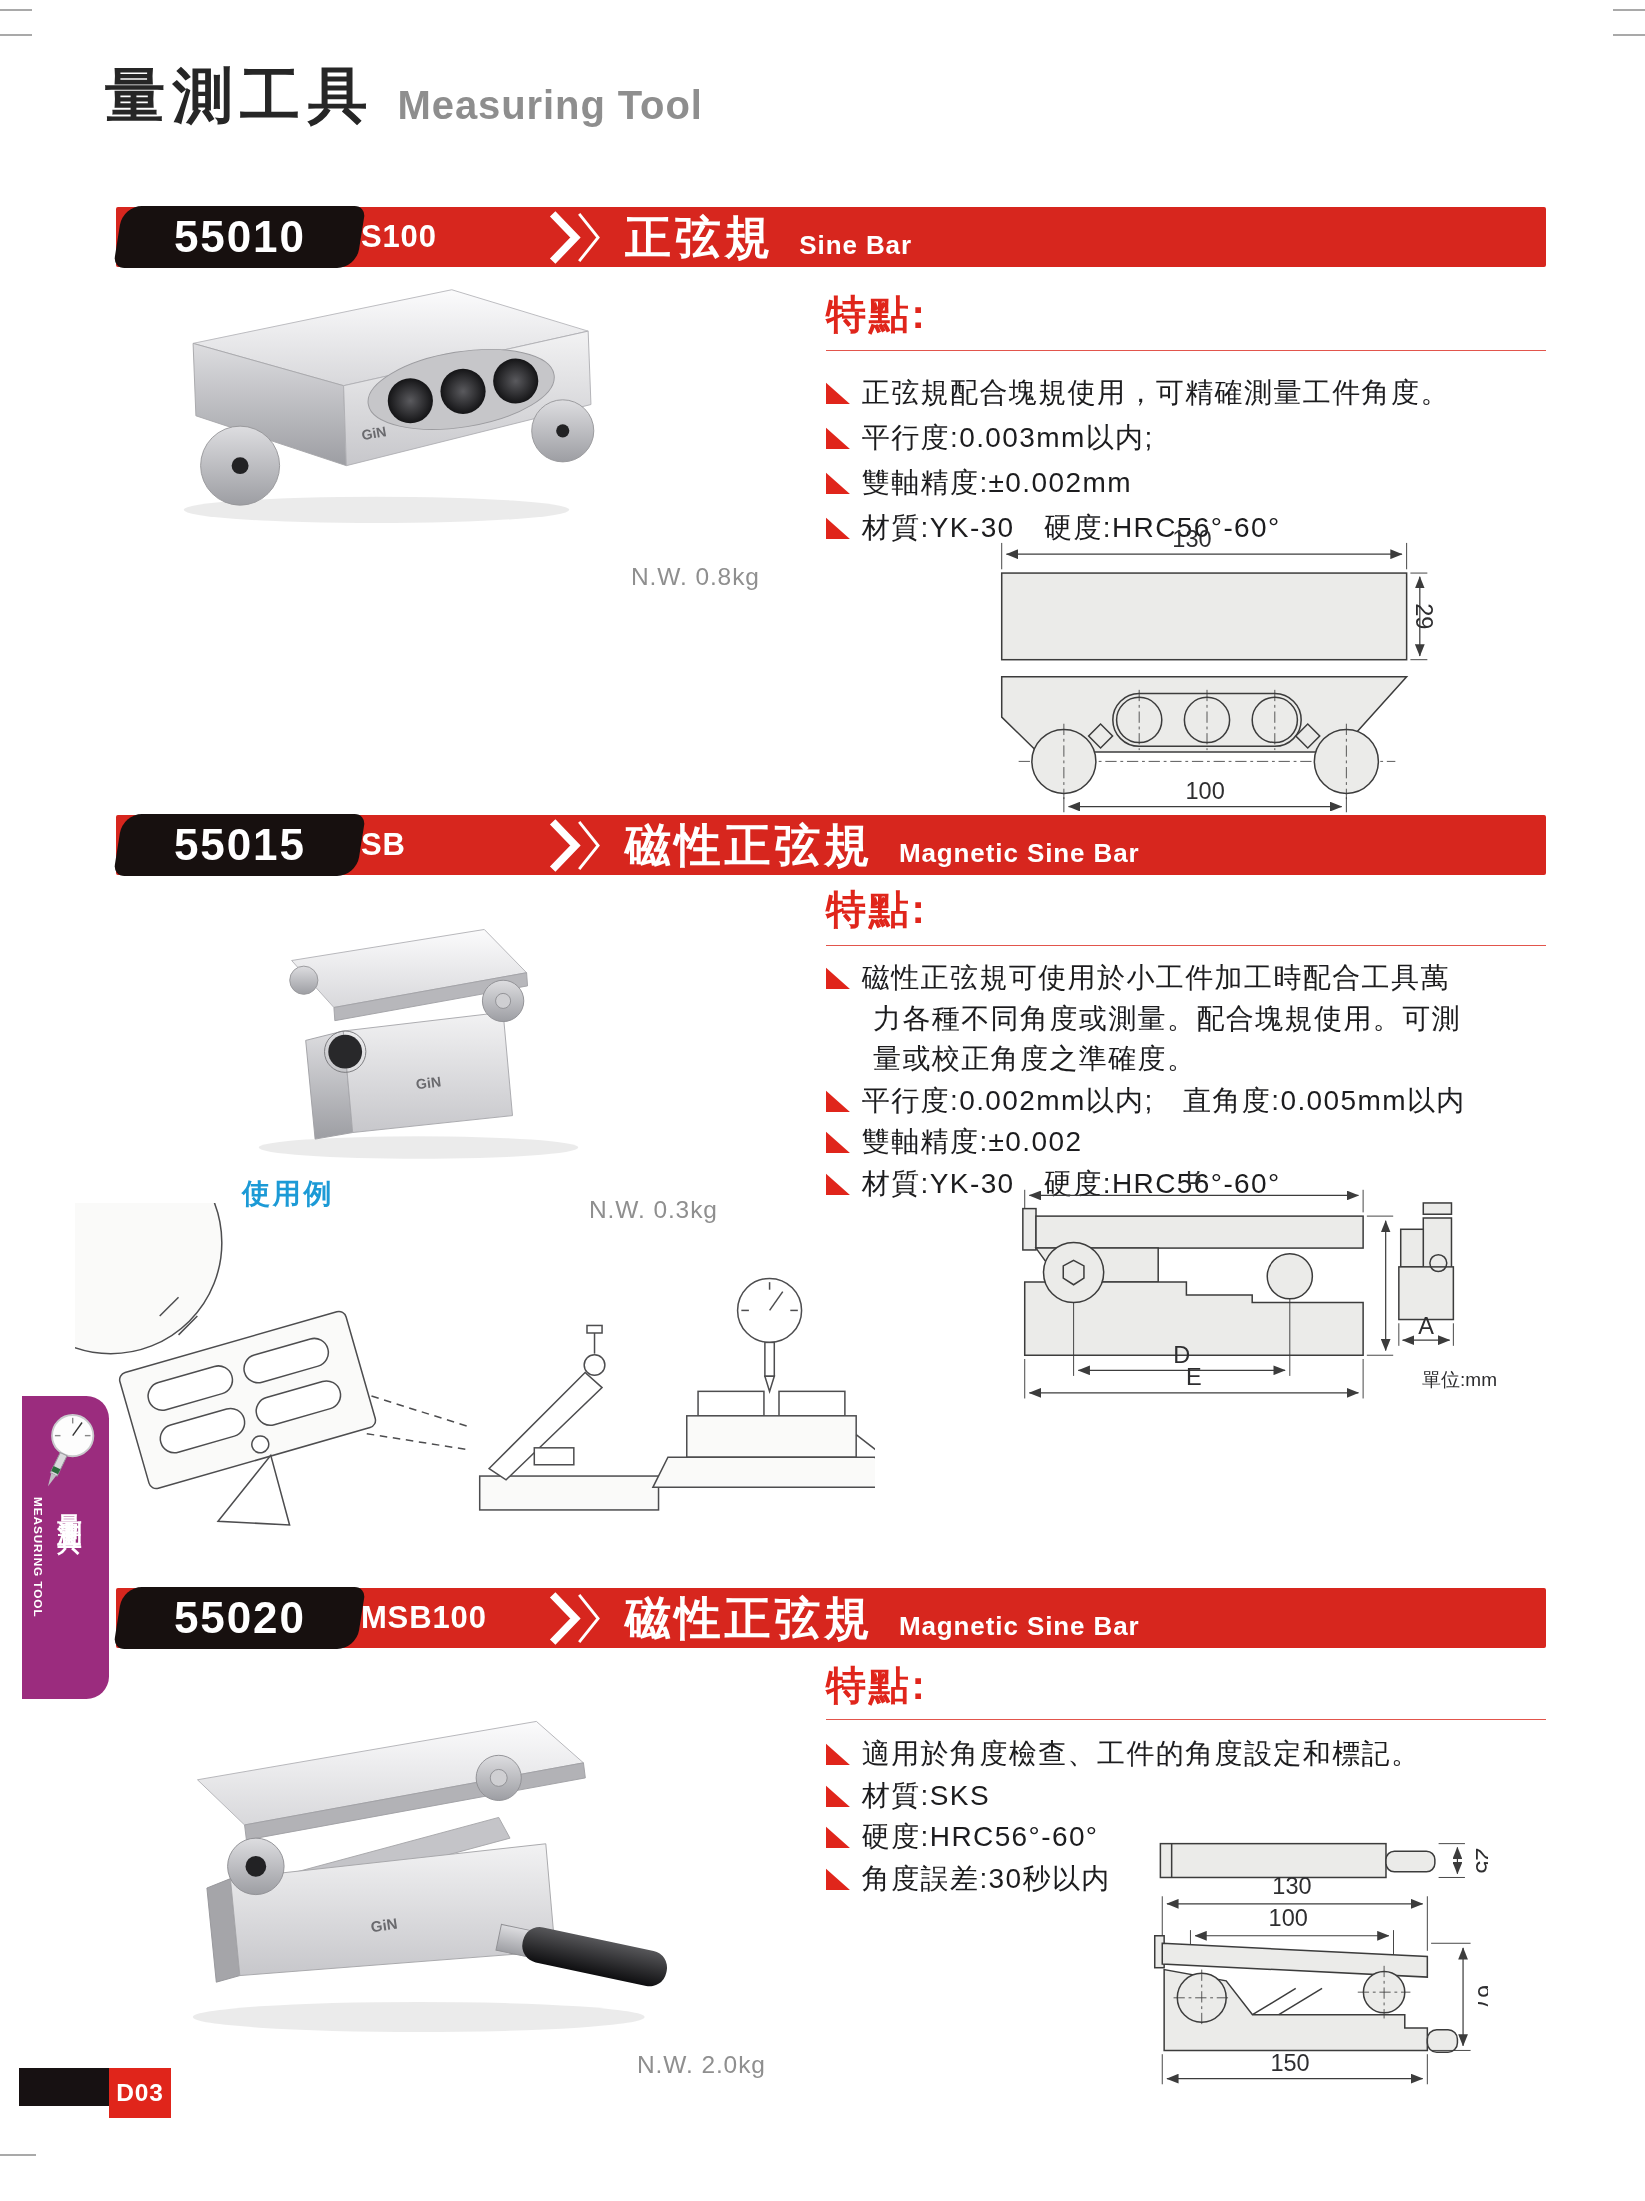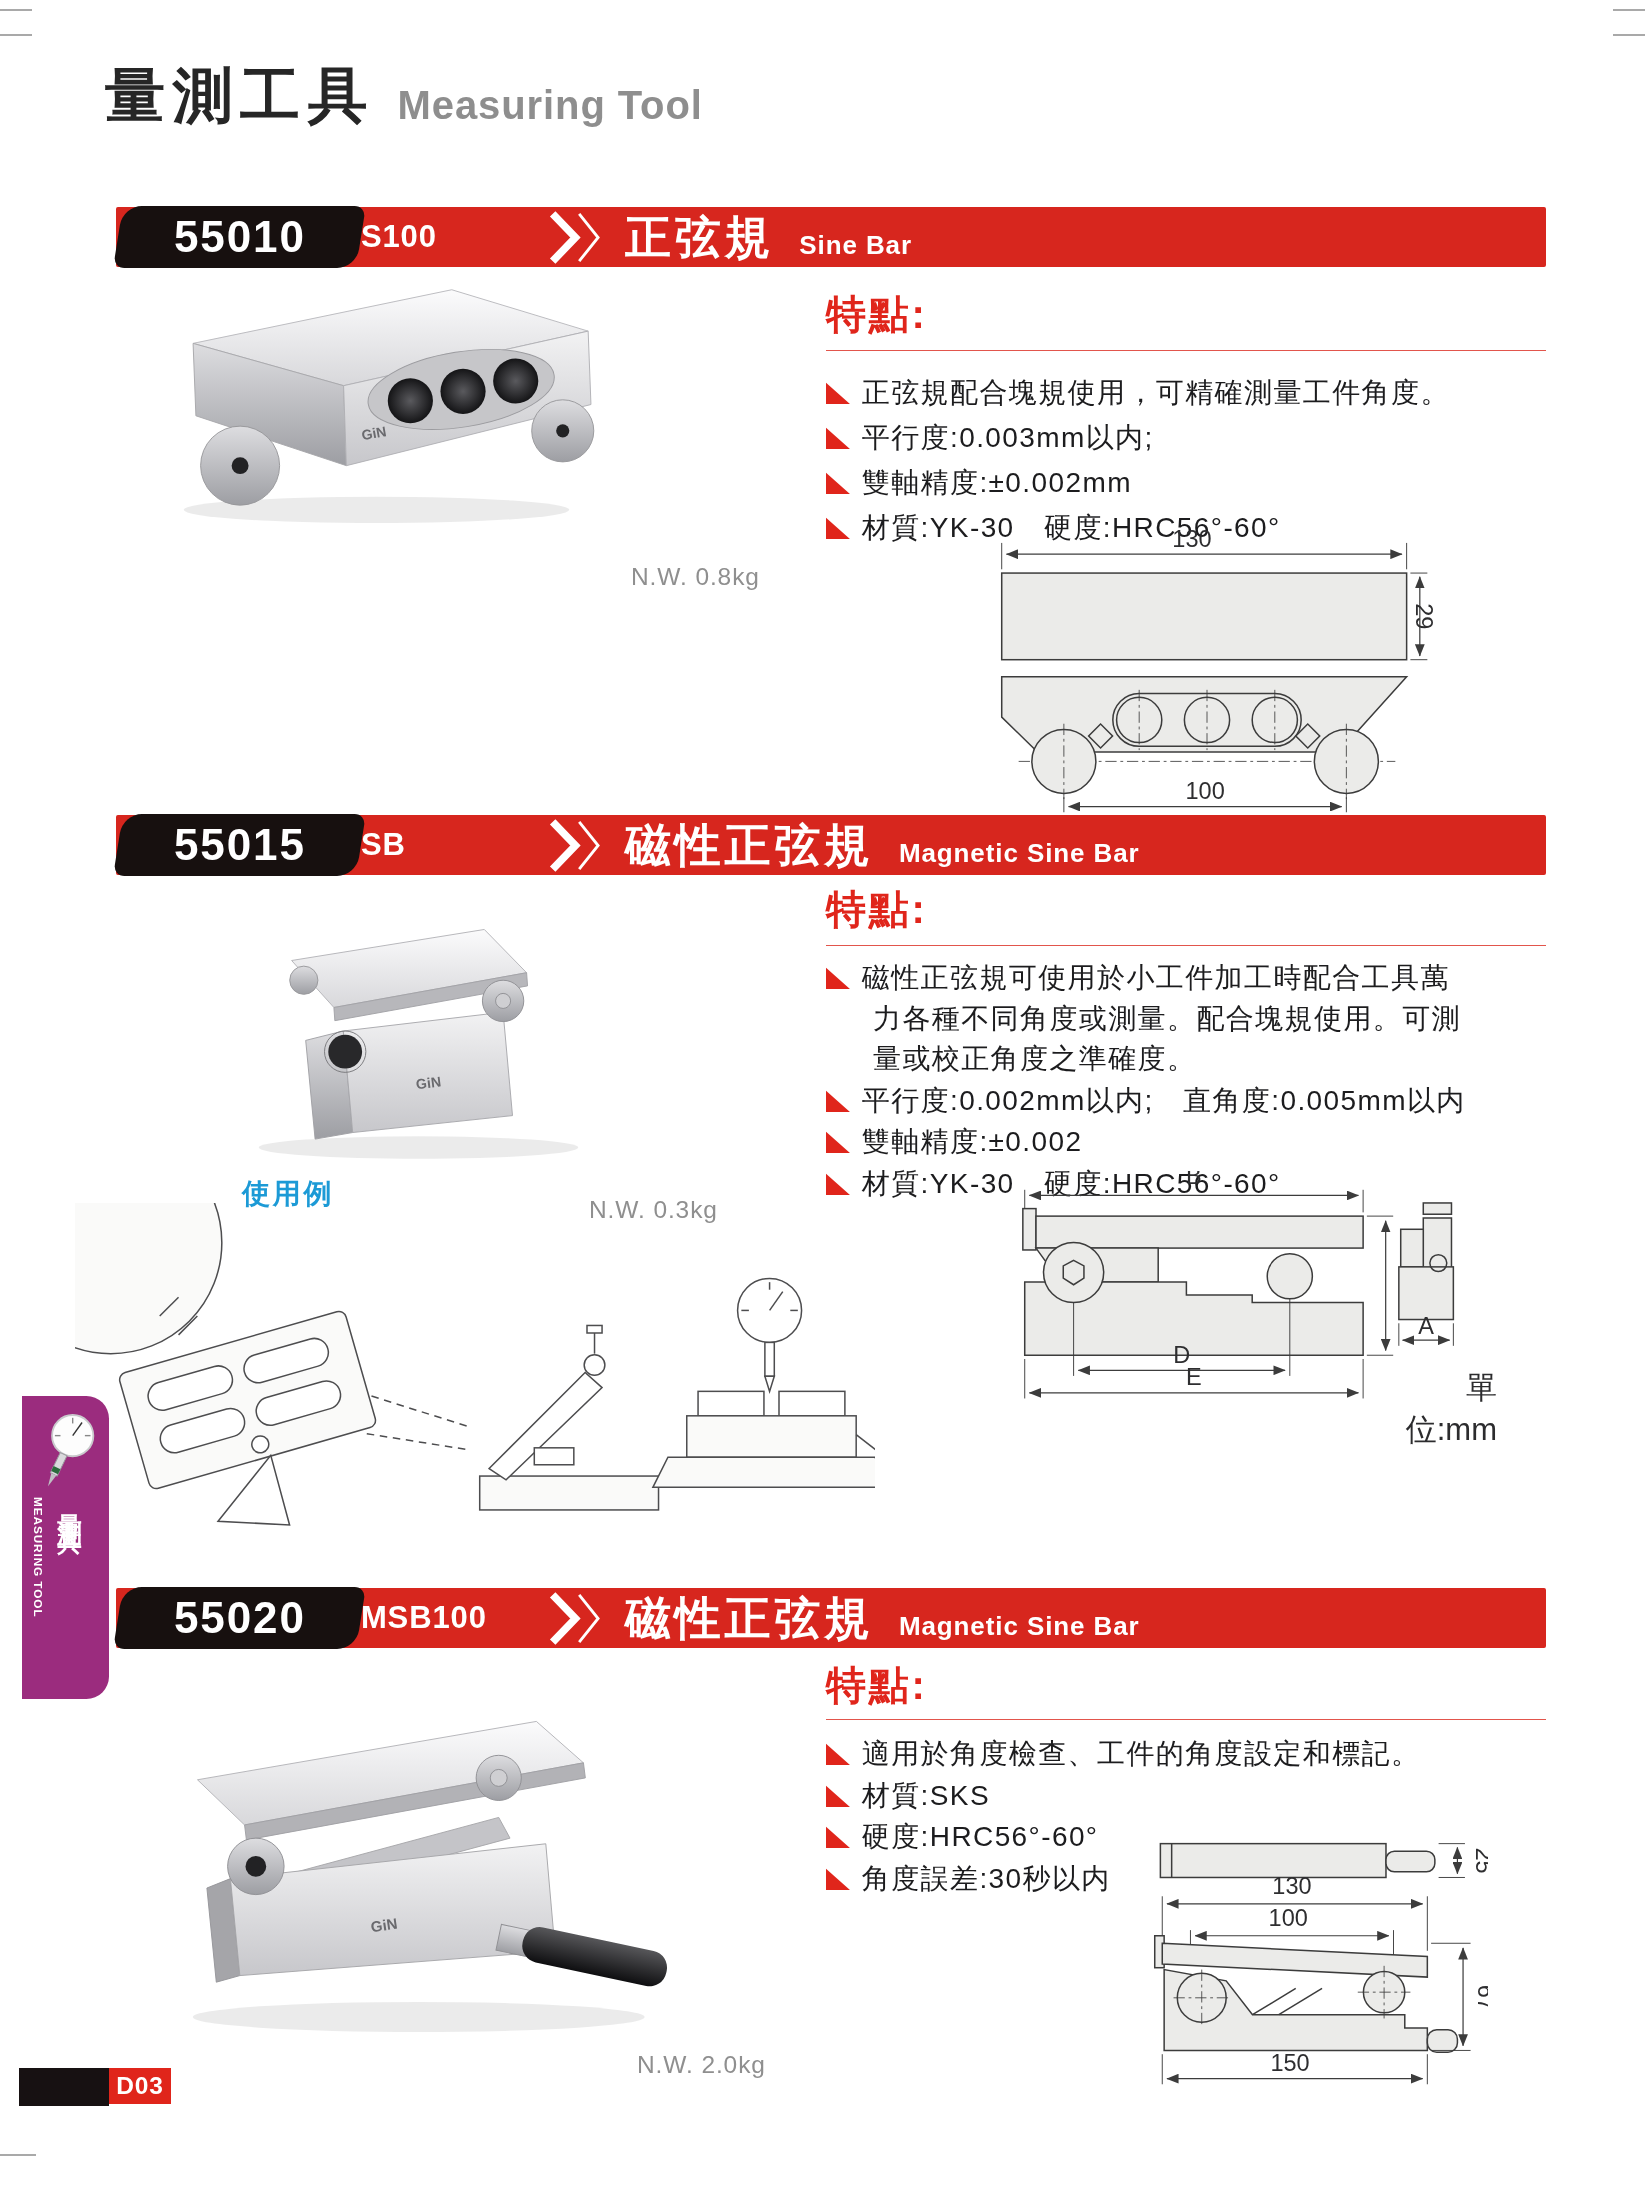--- a/index.html
+++ b/index.html
@@ -27,21 +27,21 @@
   
   .feat-title{position:absolute;left:826px;color:#e0251b;font-size:40px;font-weight:bold;letter-spacing:2.8px;line-height:1}
   .feat-rule{position:absolute;left:826px;width:720px;border-top:1.9px solid #e2554c}
   .bullet{position:absolute;left:826px;display:flex;align-items:flex-start}
   .bullet .tri{flex:none;margin-top:4.7px}
   .bullet .tx{margin-left:11.3px;font-size:28px;color:#1c1c1e;letter-spacing:1.4px;white-space:nowrap;line-height:1.25}
   .bullet.cont .tx{margin-left:47px}
 
   .nw{position:absolute;color:#8f8f8f;font-size:24.5px;letter-spacing:0.9px}
   .usage{position:absolute;left:242px;top:1175px;color:#1c9ad6;font-size:28px;font-weight:bold;letter-spacing:2.8px}
-  .unitnote{position:absolute;left:1392px;top:1367px;width:105px;text-align:right;font-size:31px;color:#2c2c2e}
+  .unitnote{position:absolute;left:1392px;top:1367px;width:105px;text-align:right;font-size:19px;color:#2c2c2e}
 
   
   table.spec{position:absolute;left:891px;top:1399px;border-collapse:collapse;table-layout:fixed}
   .spec th,.spec td{border:1.9px solid #55565a;text-align:center;vertical-align:middle;padding:0;overflow:hidden}
   .spec th{background:#dadbdb;font-weight:normal}
   .h-zh{display:block;font-size:25.4px;color:#1f1f21;letter-spacing:1.9px}
   .h-en{display:block;font-size:21px;color:#1f1f21;margin-top:1.9px}
   .h-letter{font-size:28px;font-weight:bold;color:#1f1f21}
   .spec td{background:#fff;font-size:26px;color:#2f2f31;height:40px}
   .spec td.ord{font-weight:bold;color:#1a1a1c}
@@ -54,21 +54,21 @@
   .ext{stroke:#3c3c3c;stroke-width:1;fill:none}
   .cl{stroke:#3c3c3c;stroke-width:0.9;stroke-dasharray:12 4 3 4;fill:none}
 
   
   .sidetab{position:absolute;left:21.7px;top:1396px;width:87px;height:303px;background:#9b2c7e;border-radius:0 22.6px 22.6px 0}
   .side-zh{position:absolute;left:53px;top:1495px;writing-mode:vertical-rl;color:#fff;font-size:24.5px;font-weight:bold;letter-spacing:5.6px}
   .side-en{position:absolute;left:31px;top:1497px;writing-mode:vertical-rl;color:#fff;font-size:11.8px;font-weight:bold;letter-spacing:0.9px}
 
   
   .foot-black{position:absolute;left:19px;top:2068px;width:90px;height:38px;background:#171112}
-  .foot-red{position:absolute;left:109px;top:2068px;width:62px;height:36px;background:#e0251b;color:#fff;font-size:24.5px;font-weight:bold;display:flex;align-items:center;justify-content:center;letter-spacing:0.9px}
+  .foot-red{position:absolute;left:109px;top:2068px;width:62px;height:50px;background:#e0251b;color:#fff;font-size:24.5px;font-weight:bold;display:flex;align-items:center;justify-content:center;letter-spacing:0.9px}
 </style>
 </head>
 <body>
 
 <svg width="0" height="0" style="position:absolute">
   <defs>
     <marker id="ar" viewBox="0 0 10 8" refX="9.5" refY="4" markerWidth="10" markerHeight="8" orient="auto-start-reverse">
       <path d="M0,0 L10,4 L0,8 z" fill="#3c3c3c"></path>
     </marker>
     <linearGradient id="silverA" x1="0" y1="0" x2="0" y2="1">

